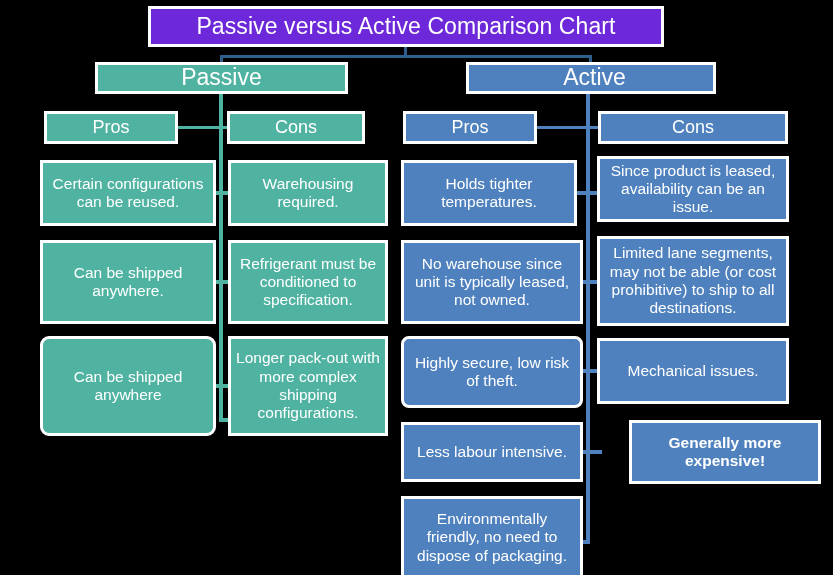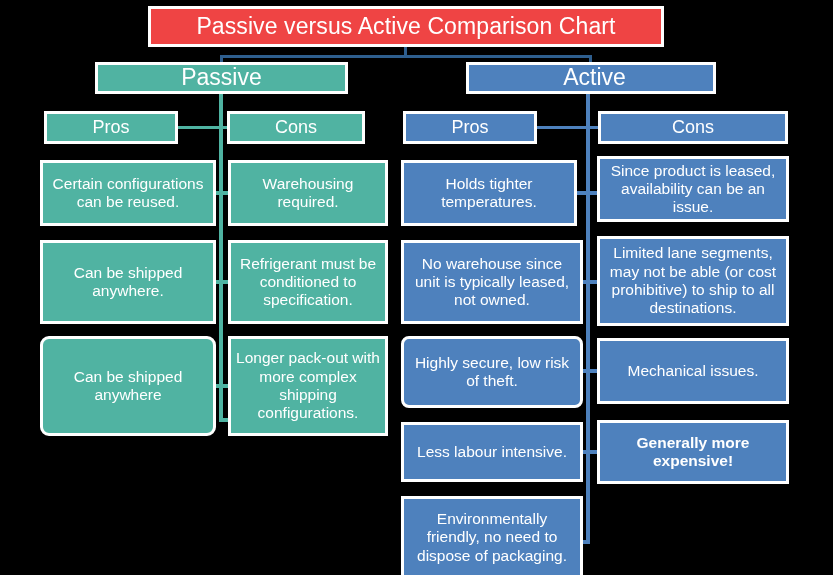--- a/index.html
+++ b/index.html
@@ -29,32 +29,32 @@
     text-align: center;
     color: #ffffff;
     border: 3px solid #ffffff;
     line-height: 1.18;
     padding: 2px 5px;
     overflow: hidden;
     z-index: 5;
   }
 
   .node.title {
-    background: #ef4444;
+    background: #6d28d9;
     border-color: #ffffff;
     font-size: 23px;
     letter-spacing: .1px;
   }
   .node.teal   { background: #50B3A2; }
   .node.blue   { background: #4E81BD; }
 
   .node.branch { font-size: 23px; }
   .node.head   { font-size: 18px; }
   .node.item   { font-size: 15.5px; }
-  .node.item.bold { font-weight: bold; }
+  .node.item.bold { font-weight: bold; margin-left: 32px; }
 
   
   .conn {
     position: absolute;
     z-index: 1;
   }
   .conn.navy { background: #2E5E8E; }
   .conn.teal { background: #4FB3A2; }
   .conn.blue { background: #4E81BD; }
 </style>

